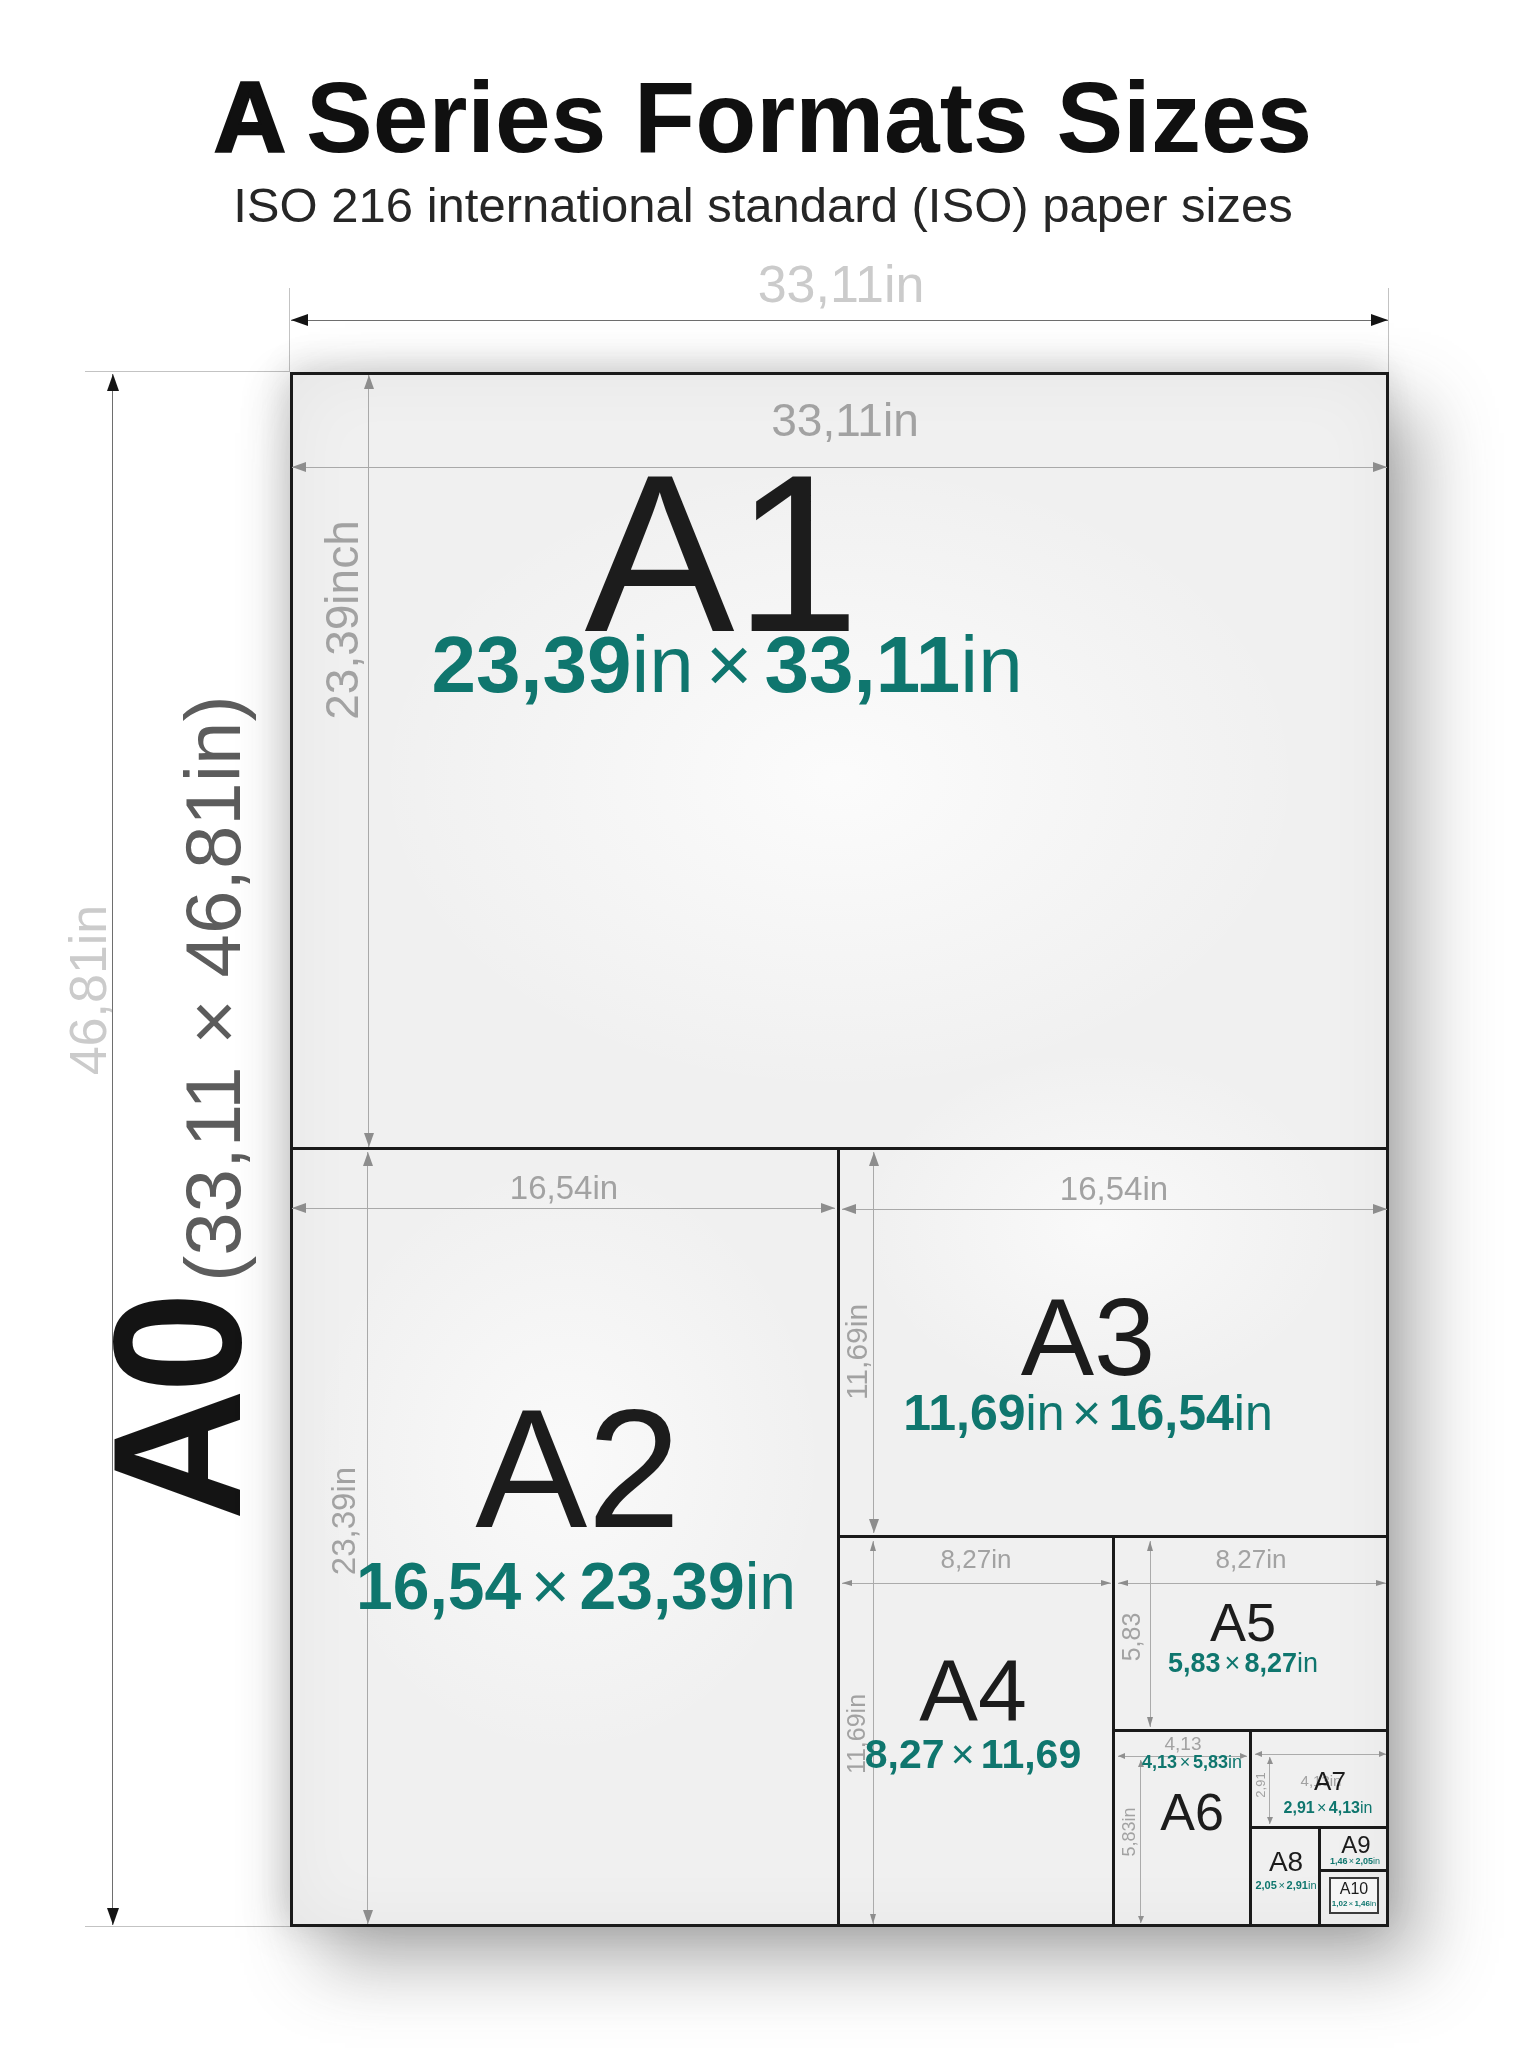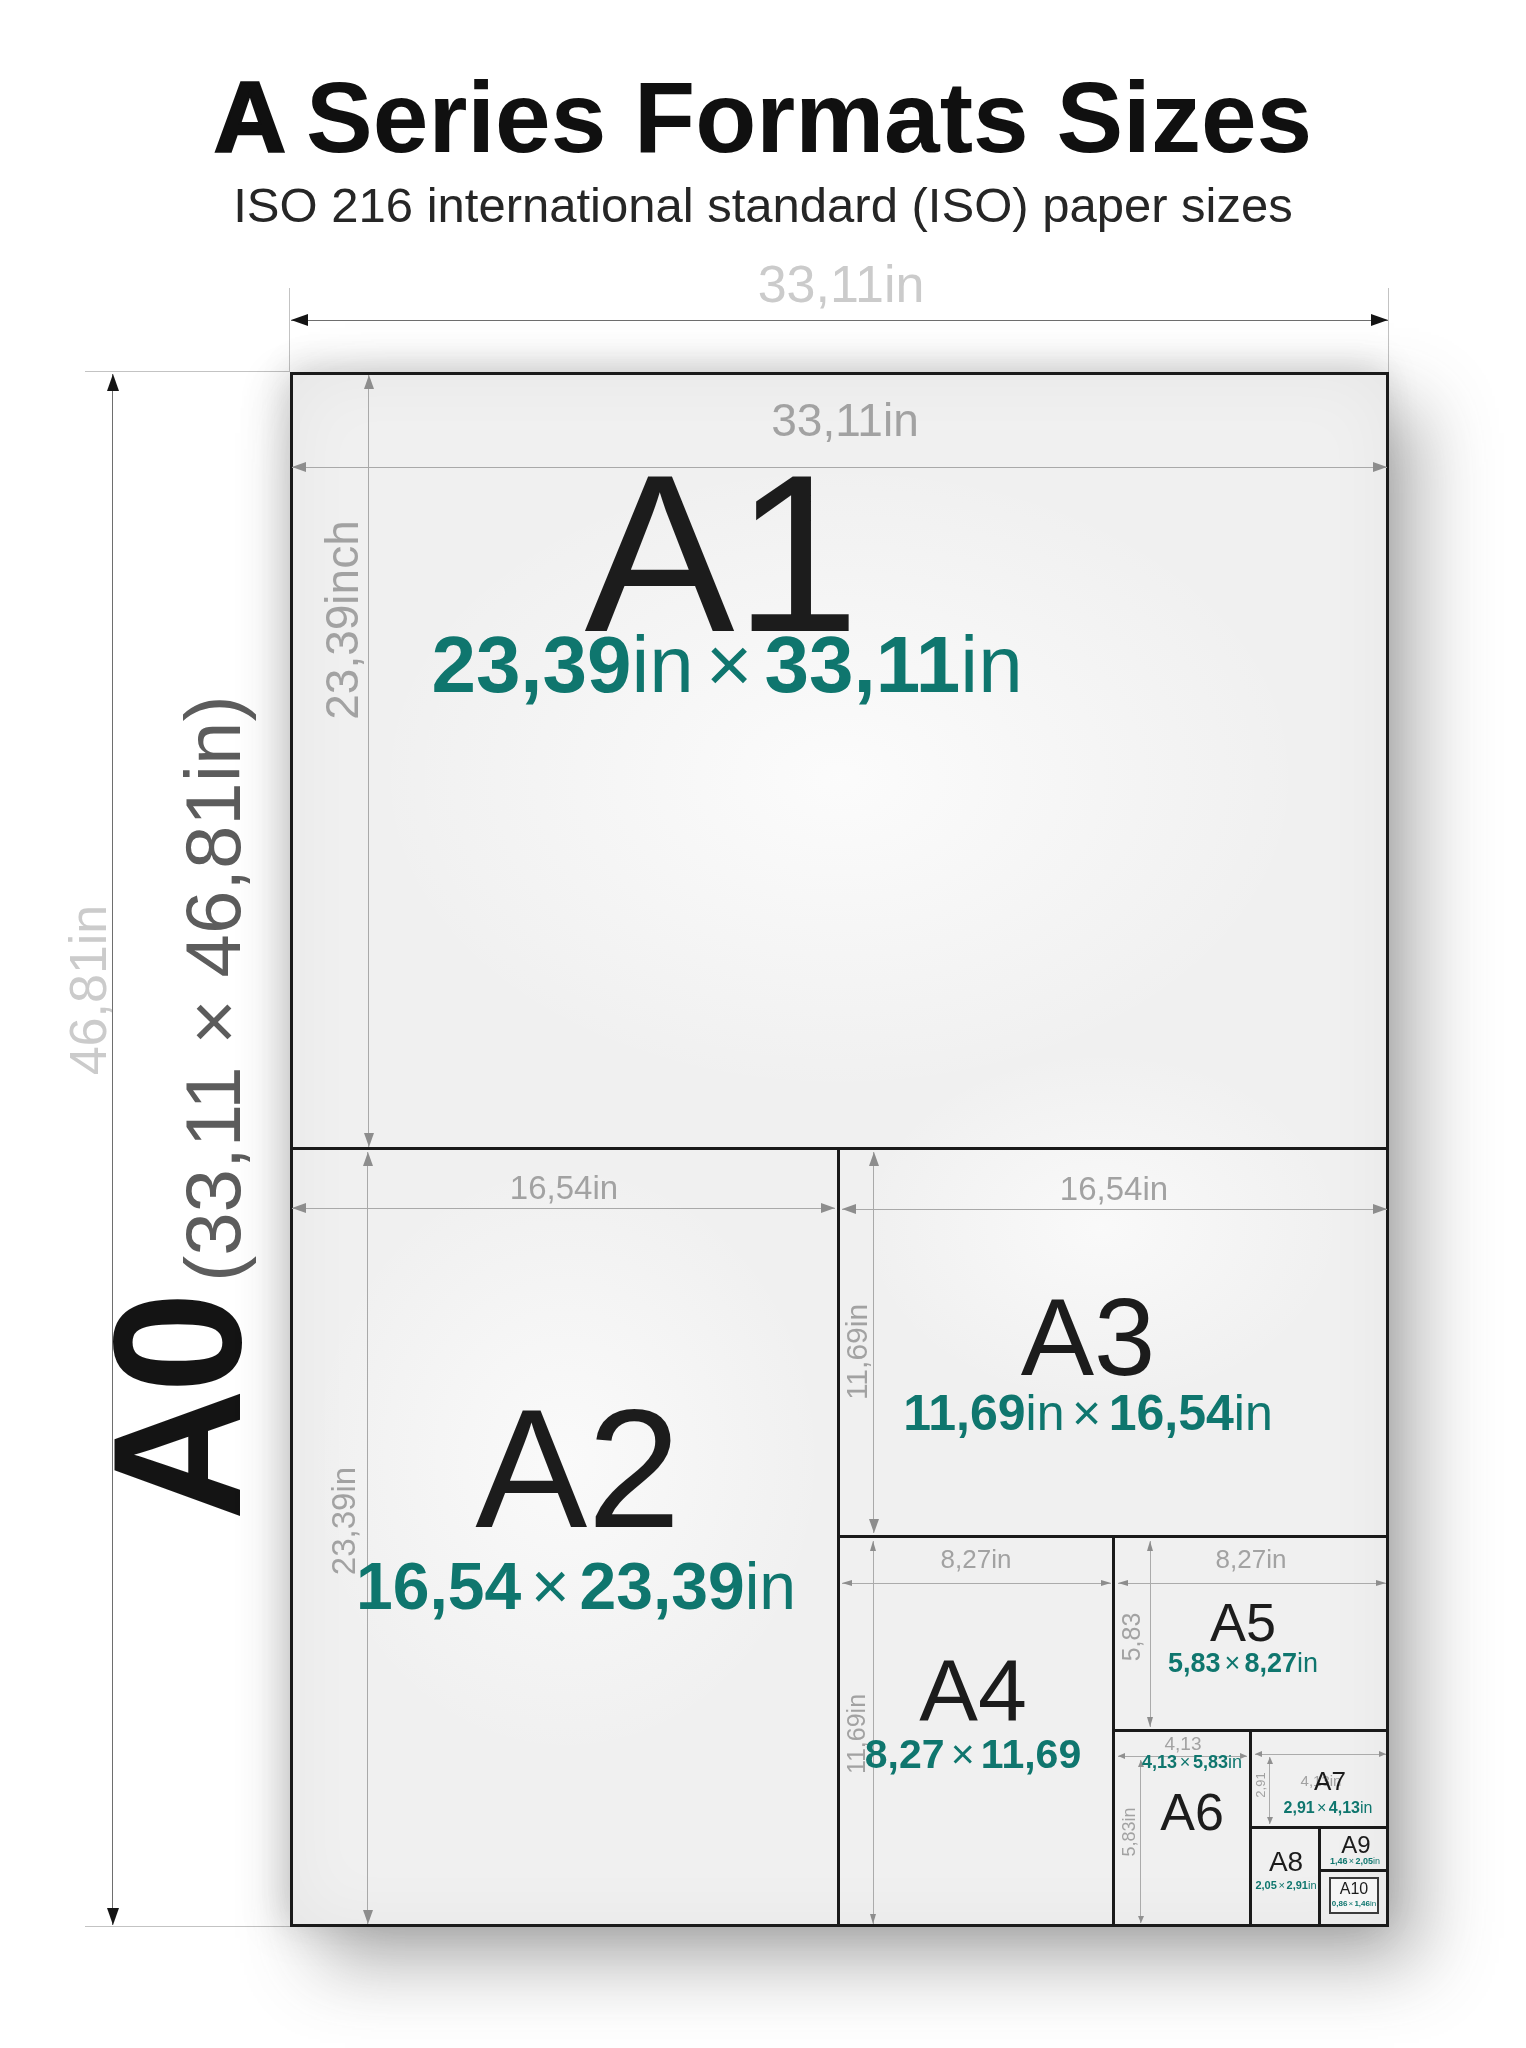--- a/index.html
+++ b/index.html
@@ -142,15 +142,15 @@
   <div class="pdims" style="left:1328px;top:1808px;font-size:16px;"><span class="n">2,91</span><span class="u"></span><span class="t">×</span><span class="n">4,13</span><span class="u">in</span></div>
 
   <div class="pname" style="left:1286px;top:1862px;font-size:28px;">A8</div>
   <div class="pdims" style="left:1286px;top:1885px;font-size:11px;text-align:center;"><span class="n">2,05</span><span class="u"></span><span class="t">×</span><span class="n">2,91</span><span class="u">in</span></div>
 
   <div class="pname" style="left:1356px;top:1845px;font-size:24px;">A9</div>
   <div class="pdims" style="left:1355px;top:1861px;font-size:9px;"><span class="n">1,46</span><span class="u"></span><span class="t">×</span><span class="n">2,05</span><span class="u">in</span></div>
 
   <div class="a10box"></div>
   <div class="pname" style="left:1354px;top:1889px;font-size:16px;">A10</div>
-  <div class="pdims" style="left:1354px;top:1904px;font-size:8px;"><span class="n">0,86</span><span class="u"></span><span class="t">×</span><span class="n">1,46</span><span class="u">in</span></div>
+  <div class="pdims" style="left:1354px;top:1904px;font-size:8px;"><span class="n">1,02</span><span class="u"></span><span class="t">×</span><span class="n">1,46</span><span class="u">in</span></div>
 
 </div>
 
 </body></html>

